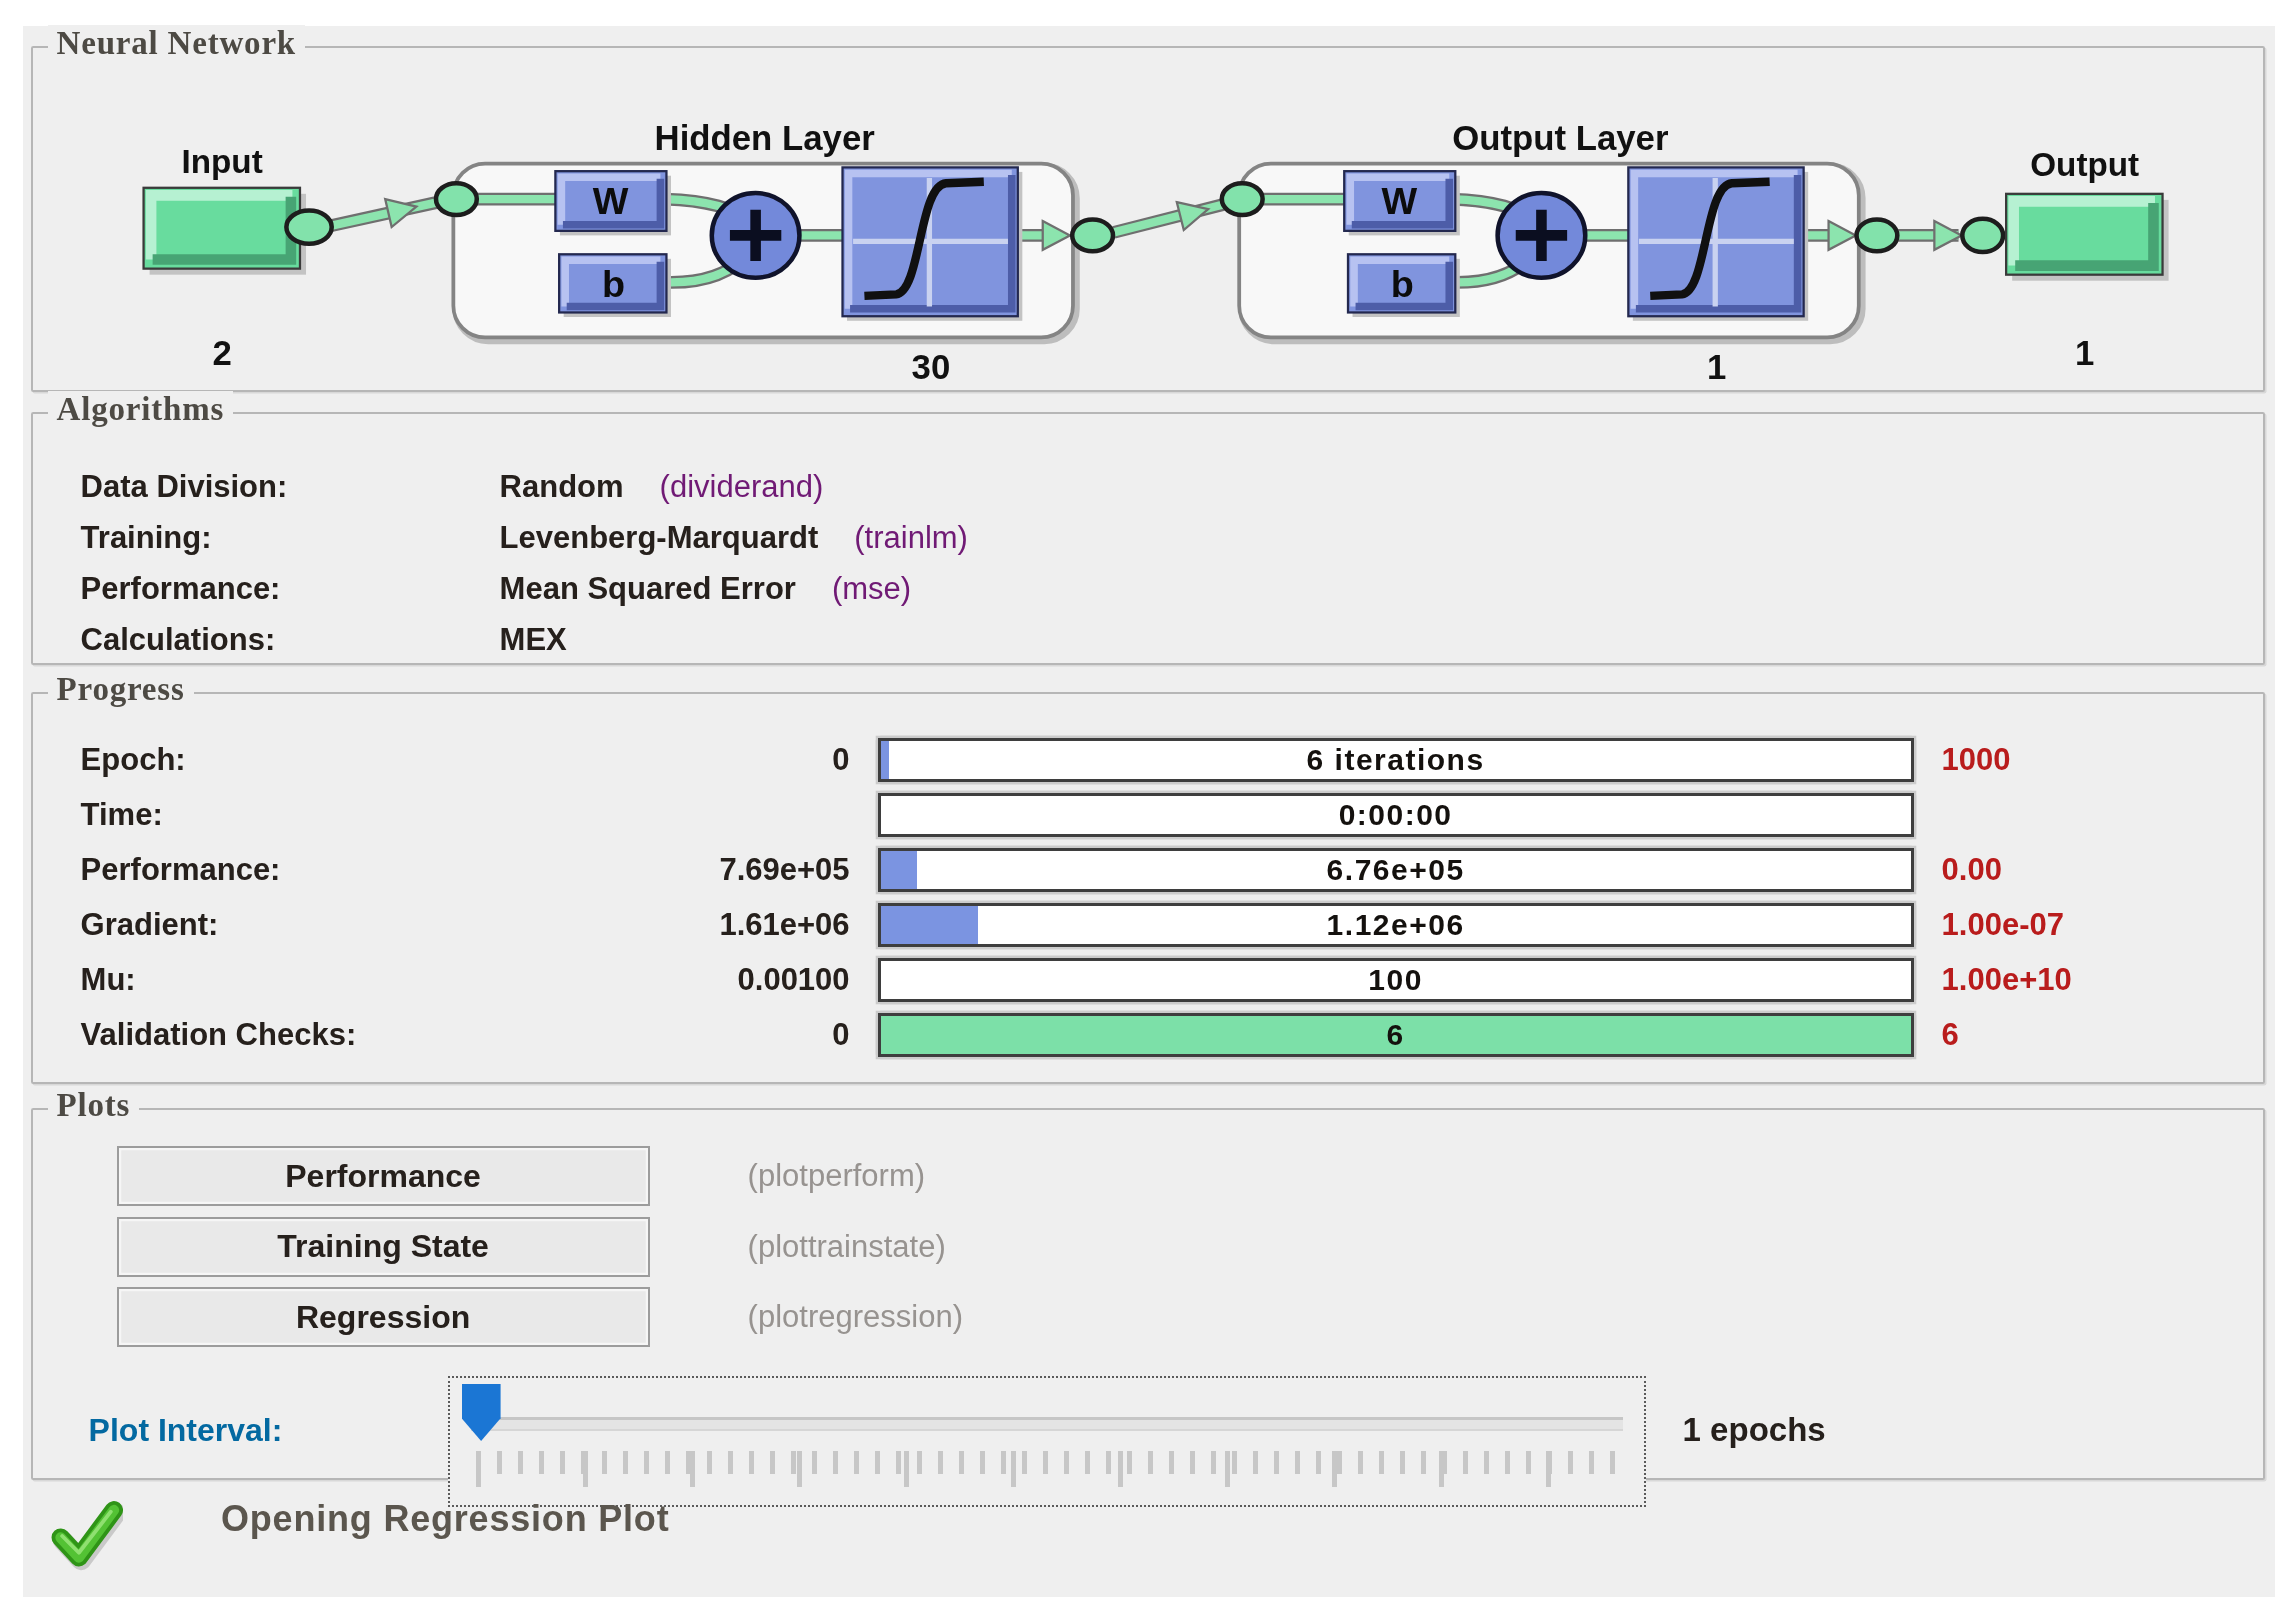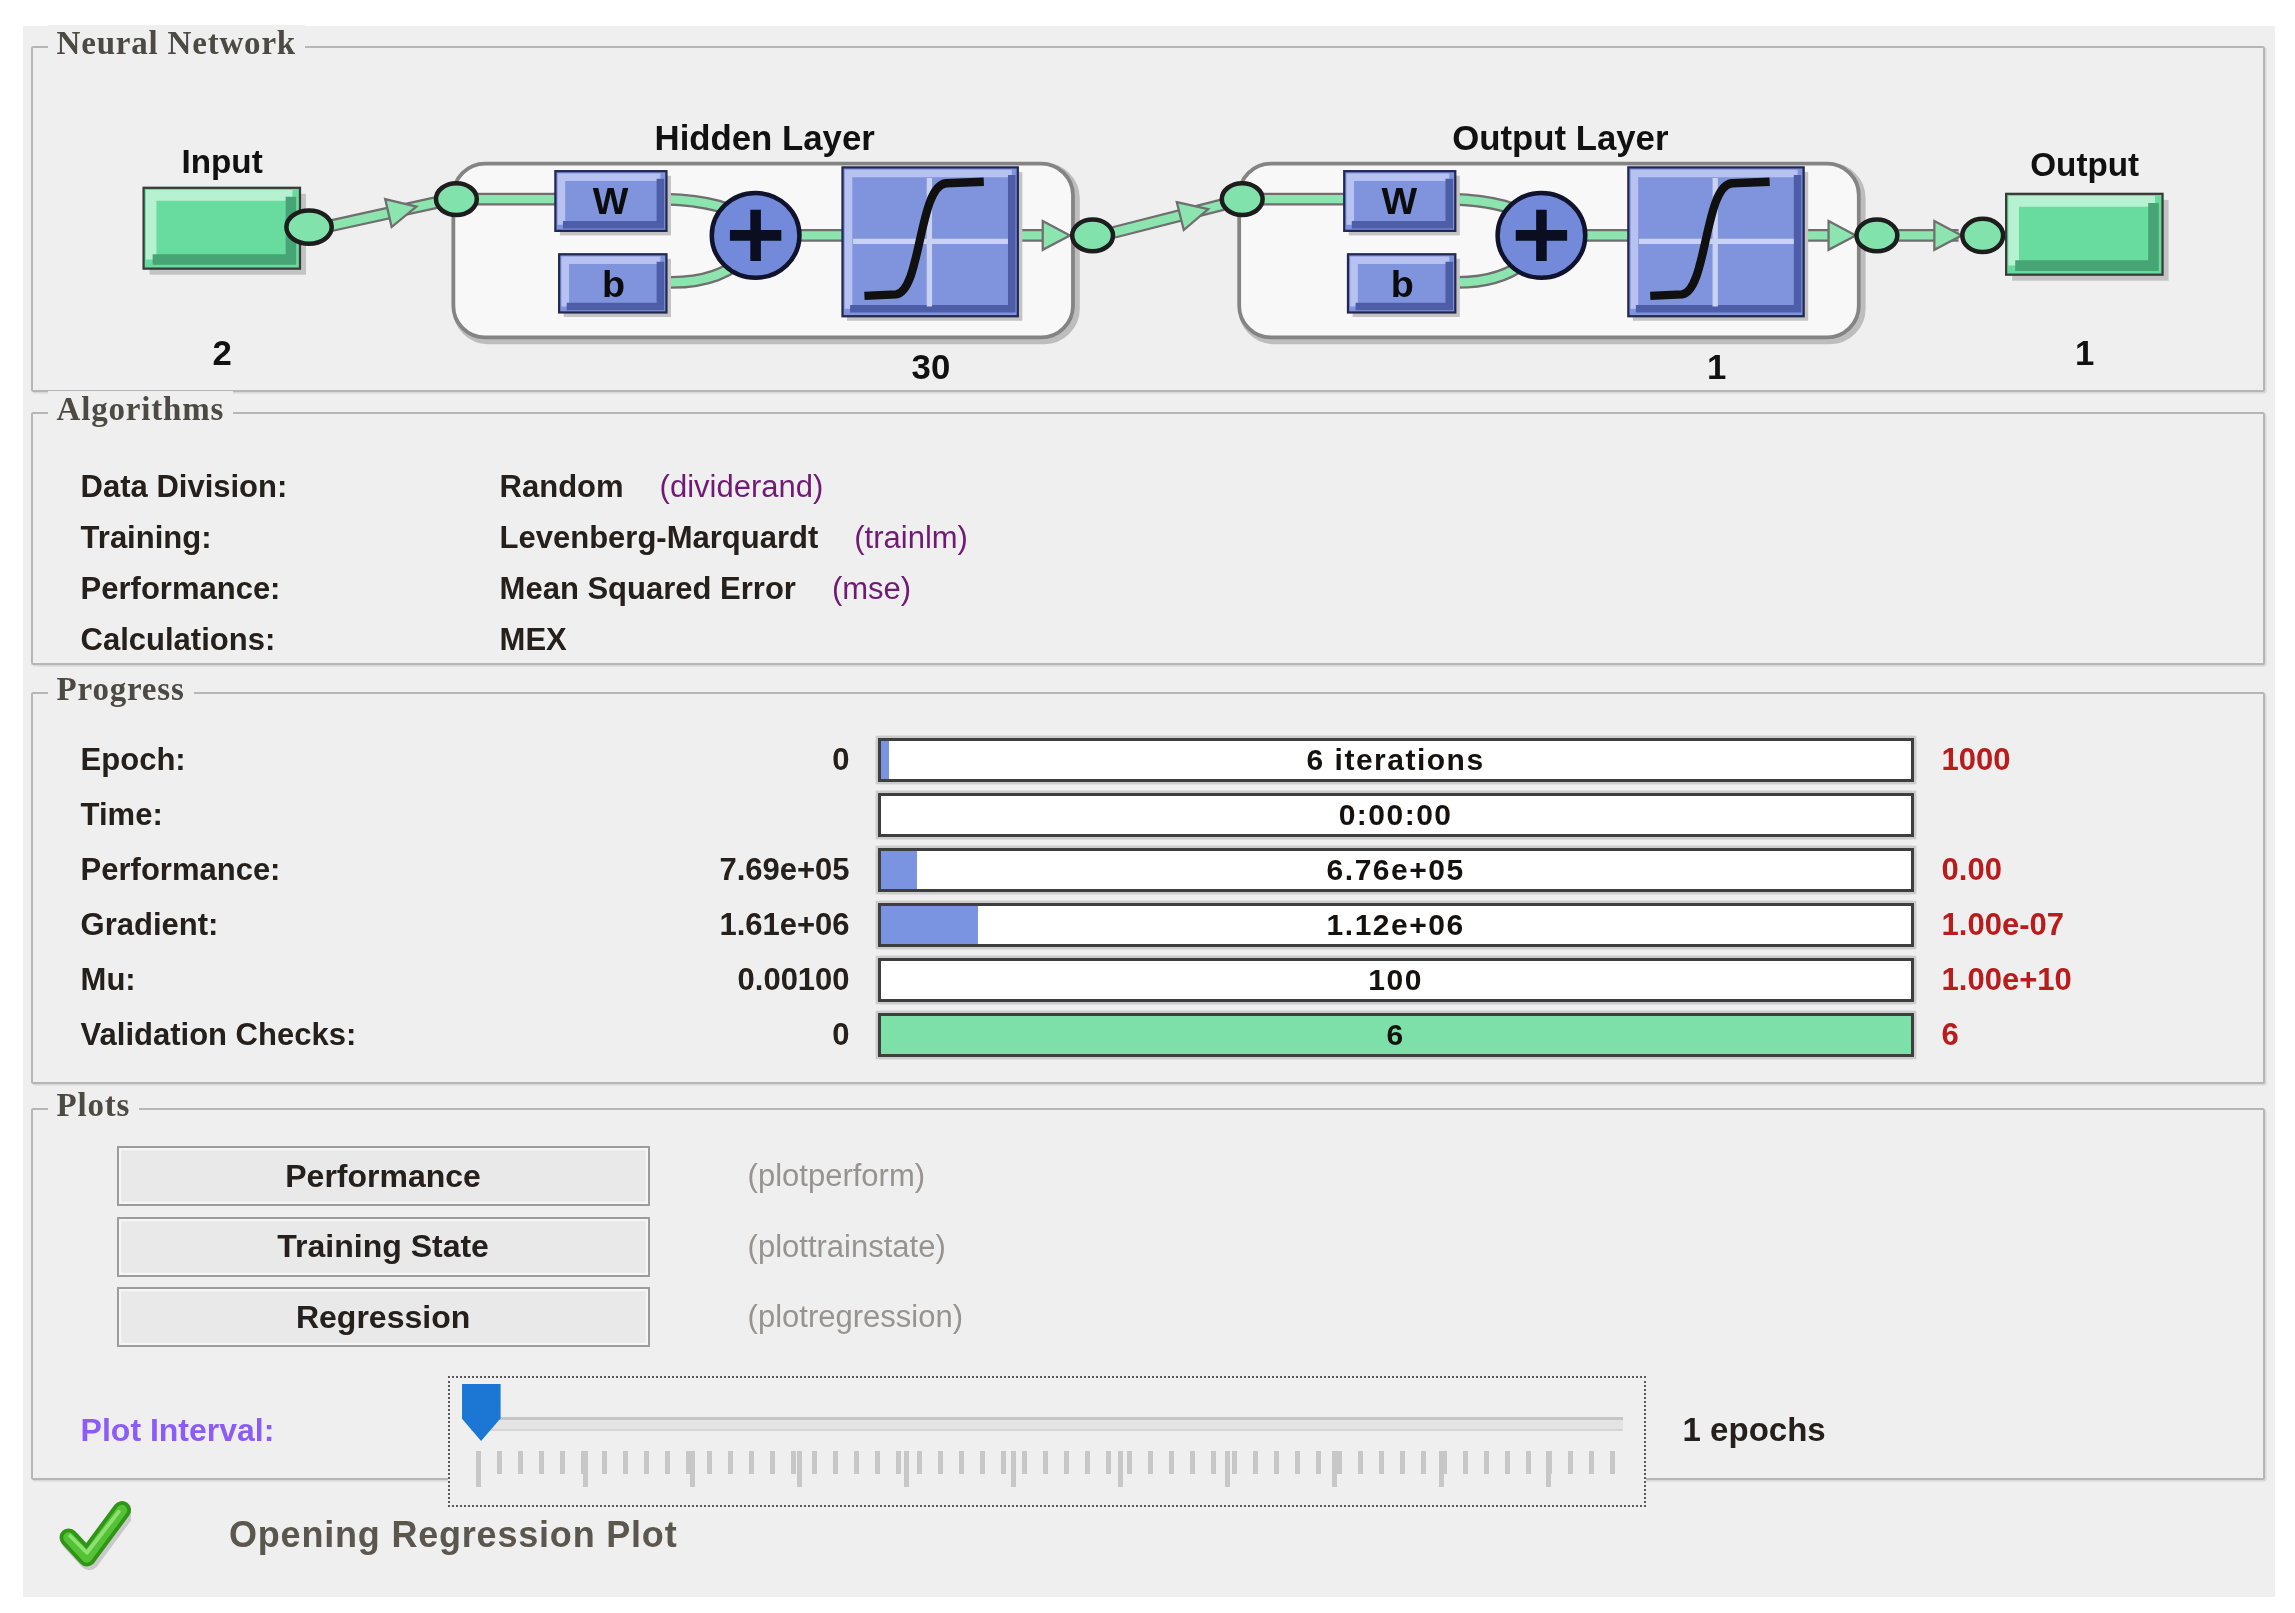--- a/index.html
+++ b/index.html
@@ -40,36 +40,36 @@
 
   
   .plot-rows{padding:36px 0 0 48px;}
   .plotrow{display:flex;align-items:center;height:60px;margin-bottom:10.6px;margin-left:36px;}
   .plot-btn{width:533px;height:60px;background:#e9e9e9;border:2.3px solid #9c9c9c;
             box-shadow:inset 0 0 0 2.3px #f6f6f6;font-family:"Liberation Sans",sans-serif;
             font-size:32px;font-weight:bold;color:#26201c;cursor:pointer;}
   .plot-func{margin-left:98px;font-size:31px;color:#979390;}
 
   .interval-row{position:absolute;left:48px;top:266px;height:136px;width:2079px;}
-  .interval-label{position:absolute;left:0;top:36px;font-size:32px;font-weight:bold;color:#8b5cf6;}
+  .interval-label{position:absolute;left:8px;top:36px;font-size:32px;font-weight:bold;color:#0369a1;}
   .slider{position:absolute;left:367px;top:0;width:1194px;height:127px;
           border:2.3px dotted #5a5a5a;background:#efefef;}
   .slider-track{position:absolute;left:21px;right:21px;top:39px;height:9px;
                 background:#e4e4e4;border-top:3px solid #c6c6c6;border-bottom:2.3px solid #d6d6d6;}
   .slider-thumb{position:absolute;left:12px;top:6px;width:39px;height:57px;background:#1b76d4;
                 clip-path:polygon(0 0,100% 0,100% 60%,50% 100%,0 60%);}
   .slider-ticks{position:absolute;left:26px;right:21px;}
   .slider-ticks.small{top:73px;height:23px;
       background:repeating-linear-gradient(90deg,#c7c7c7 0 4.5px,transparent 4.5px 21px);}
   .slider-ticks.big{top:73px;height:36px;
       background:repeating-linear-gradient(90deg,#c7c7c7 0 4.5px,transparent 4.5px 107px);}
   .interval-value{position:absolute;left:1602px;top:35px;font-size:33px;font-weight:bold;color:#26201c;}
 
   
-  .status-row{position:absolute;left:35px;top:1472px;display:flex;align-items:center;}
+  .status-row{position:absolute;left:27px;top:1472px;display:flex;align-items:flex-start;}
   .status-text{margin-left:98px;font-size:36px;font-weight:bold;color:#5b564e;letter-spacing:0.8px;}
 
   
   #nn-svg{position:absolute;left:0;top:0;}
   .nn-title{font-size:46px;font-weight:bold;fill:#111111;}
   .nn-io-label{font-size:44px;font-weight:bold;fill:#111111;}
   .nn-size{font-size:46px;font-weight:bold;fill:#111111;}
   .nn-wb{font-size:50px;font-weight:bold;fill:#0c0c0c;}
 </style>
 </head>

